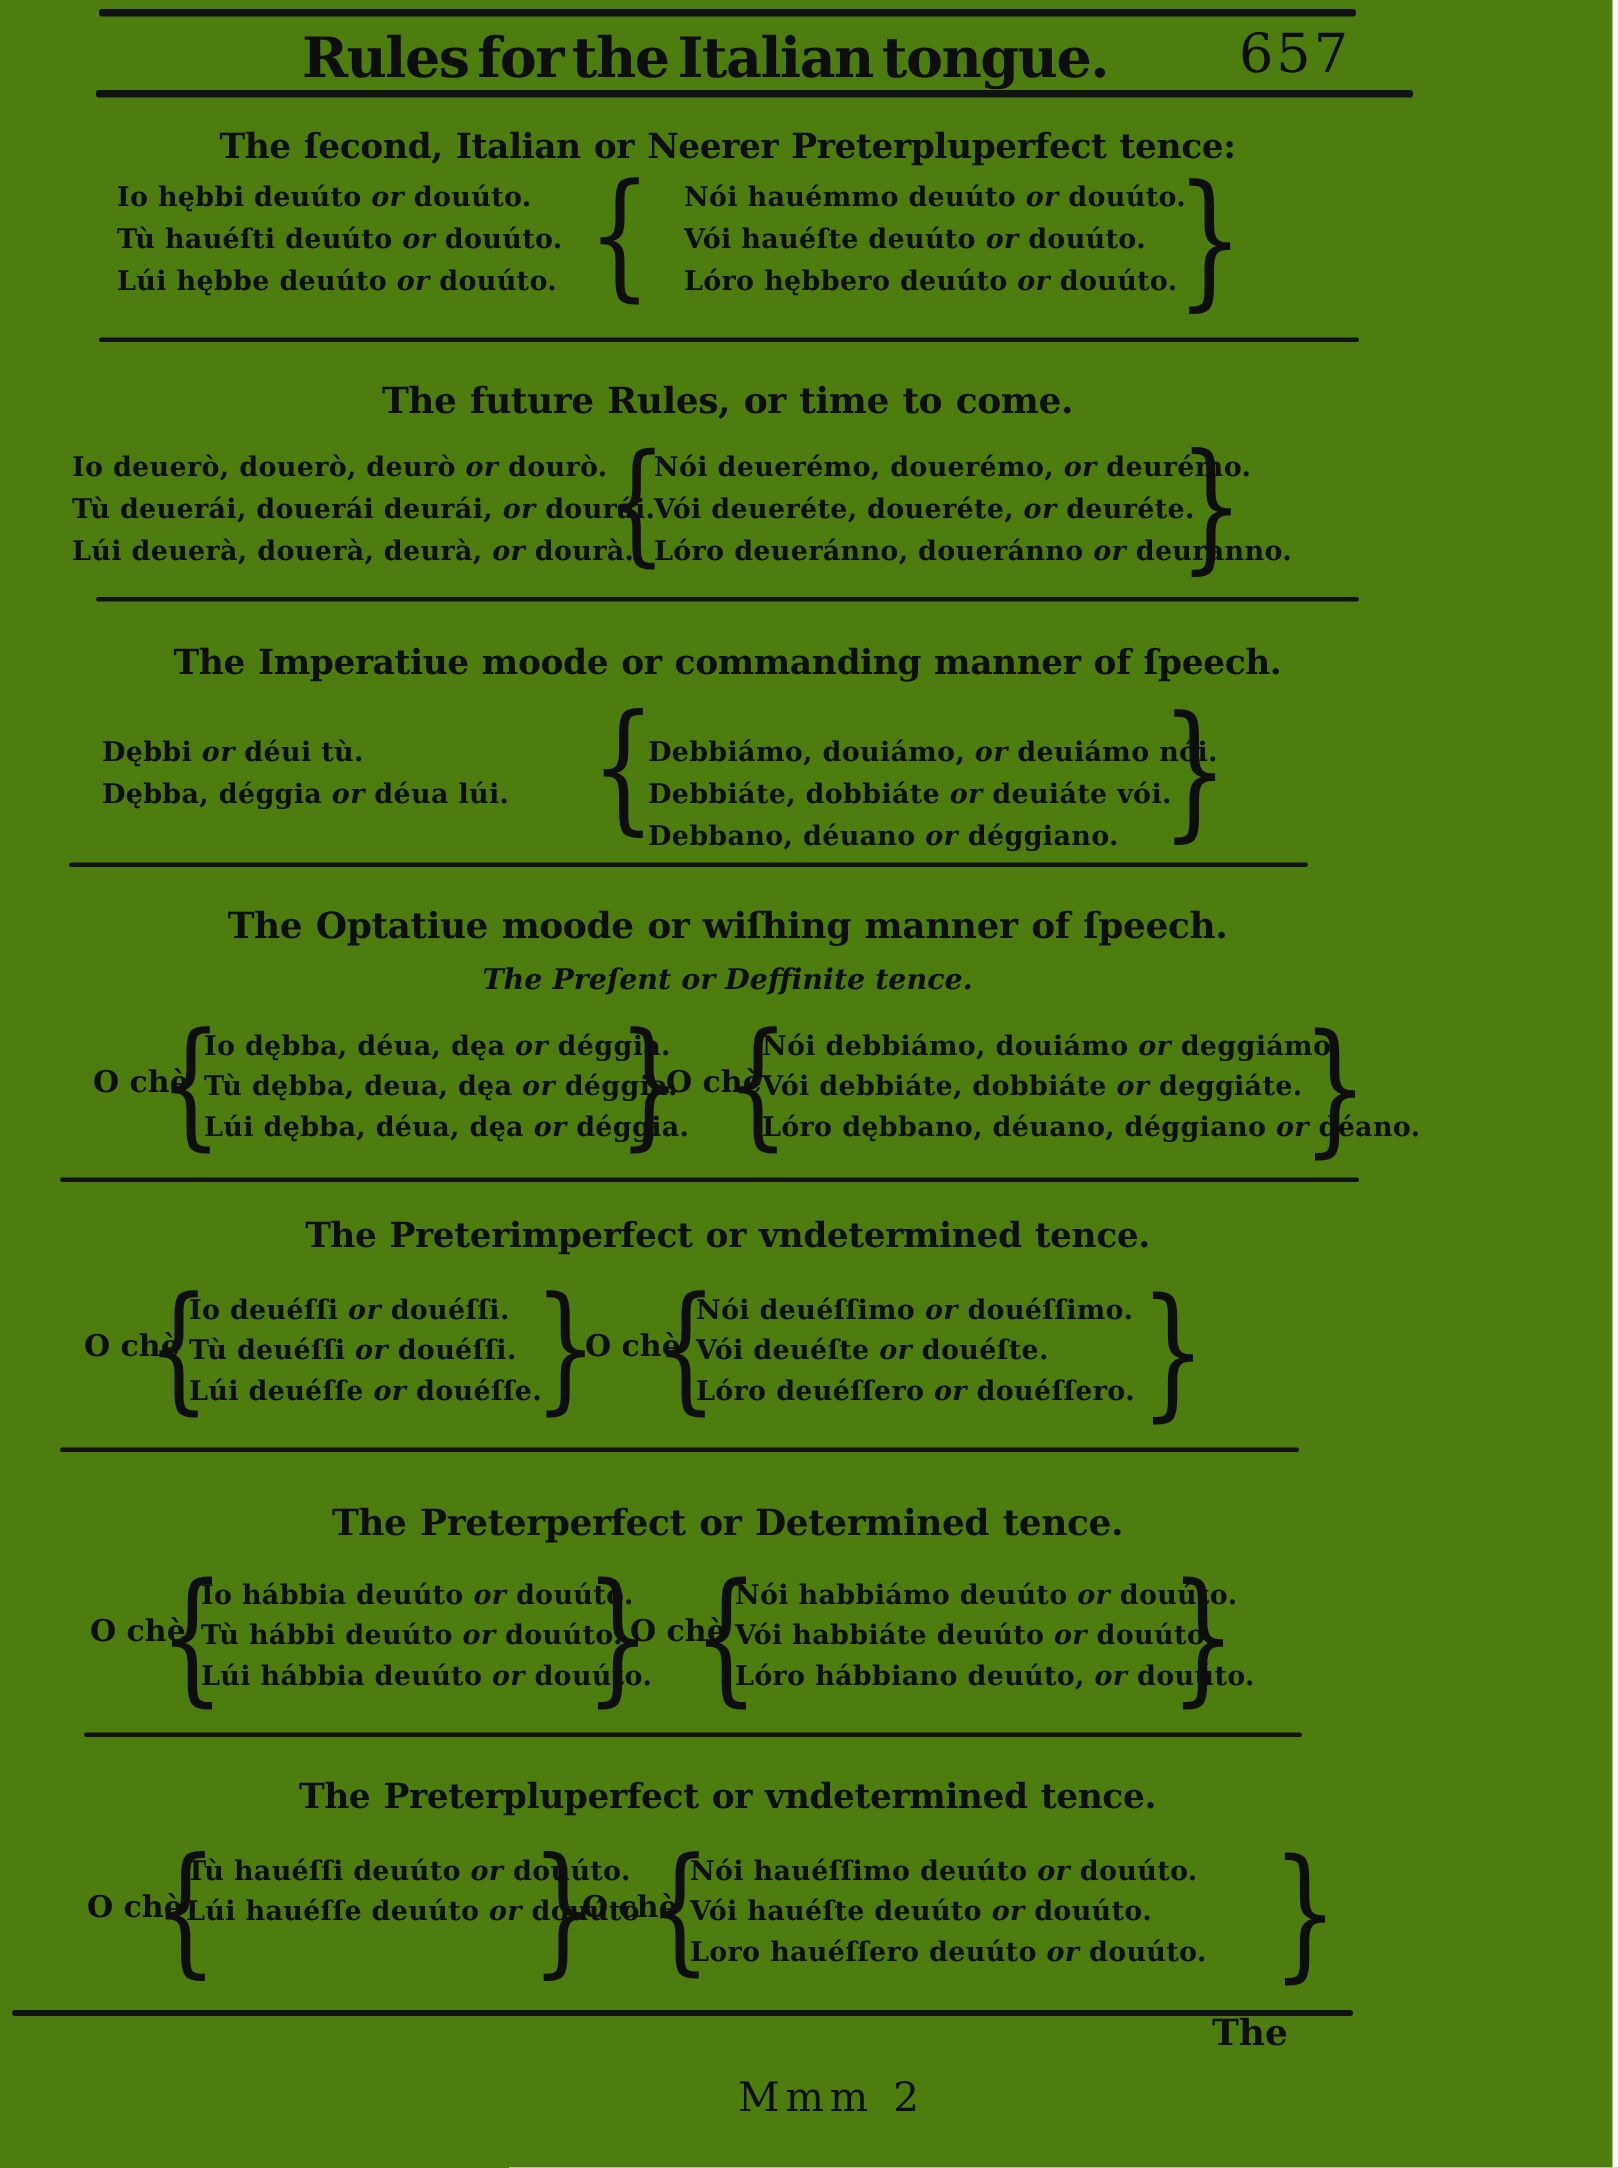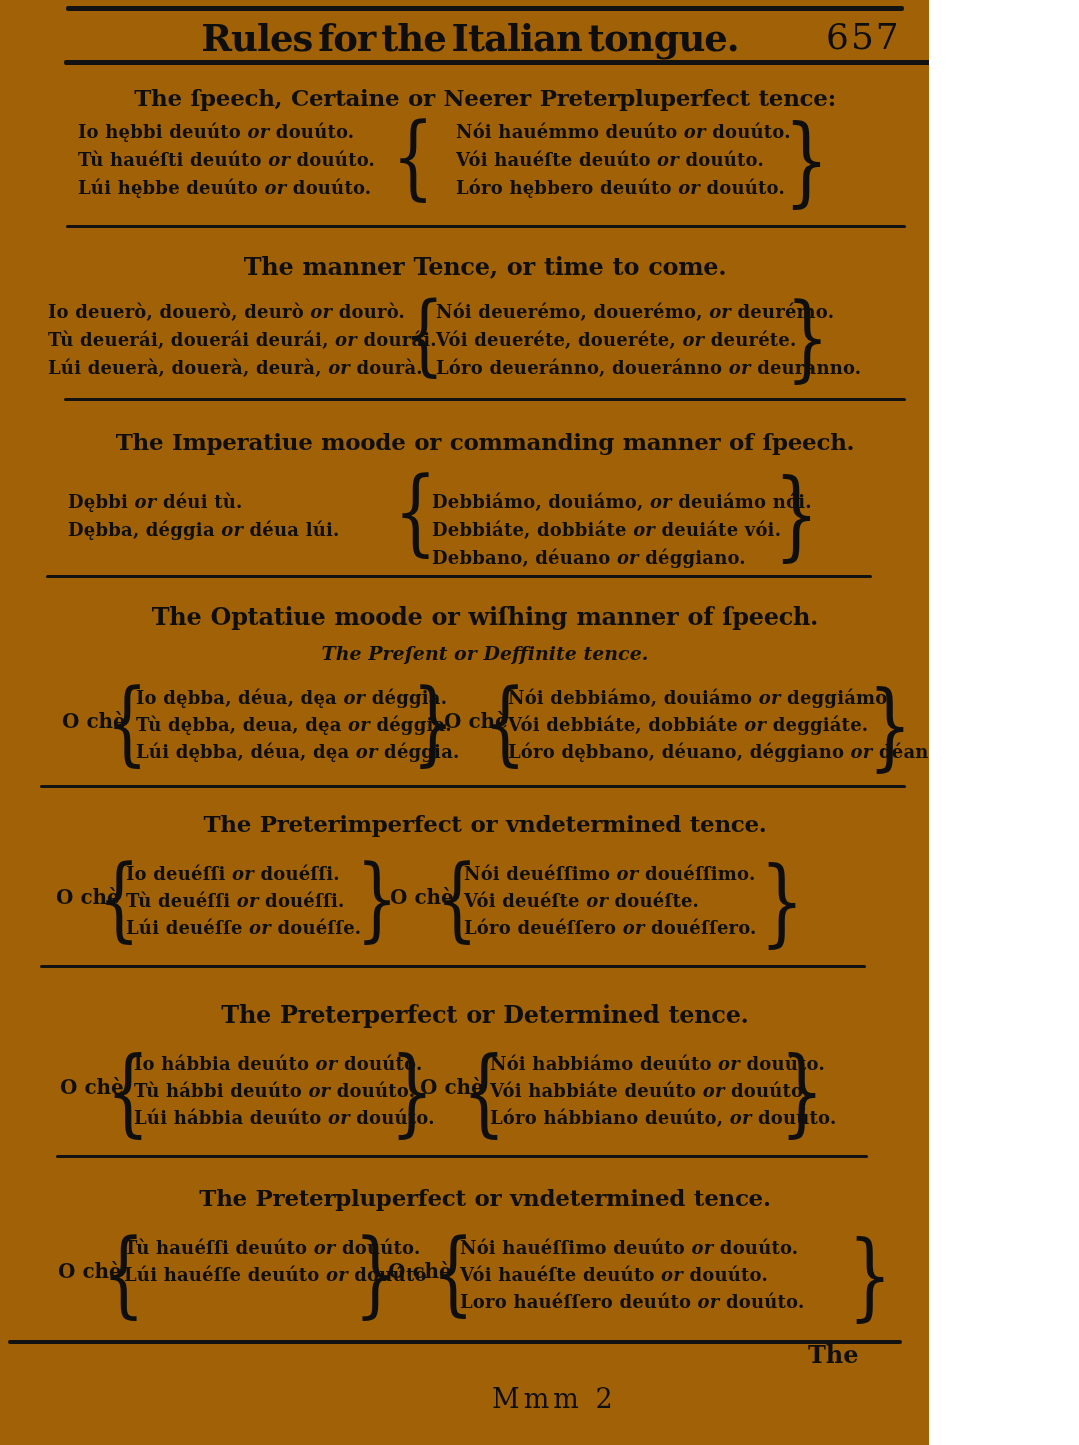--- a/index.html
+++ b/index.html
@@ -1,16 +1,16 @@
 <!DOCTYPE html>
 <html><head>
 <meta charset="utf-8">
 <style>
   html,body{margin:0;padding:0;background:#ffffff;}
-  .page{position:relative;width:929px;height:1445px;background:#a16207;color:#0e0e0e;
+  .page{position:relative;width:1075px;height:1445px;background:#4d7c0f;color:#0e0e0e;
         font-family:"DejaVu Serif",serif;overflow:hidden;}
   .rule{position:absolute;background:#121212;border-radius:2px;}
   .title{position:absolute;left:40px;width:860px;top:16px;text-align:center;
          font-weight:bold;font-size:37px;word-spacing:-6px;letter-spacing:-1px;}
   .pagenum{position:absolute;left:826px;top:16px;font-size:36px;letter-spacing:2px;}
   .sec-head{position:absolute;left:50px;width:870px;text-align:center;
             font-weight:bold;letter-spacing:-0.3px;word-spacing:1px;}
   .sec-sub{position:absolute;left:50px;width:870px;text-align:center;
            font-style:italic;font-weight:bold;font-size:19px;}
   .sec-body{position:absolute;left:0;width:1079px;height:120px;}
@@ -33,36 +33,36 @@
   <div class="footer-catch">The</div>
 <div class="rule" style="top: 6px; left: 66px; width: 838px; height: 5px;"></div>
     <div class="rule" style="top: 60px; left: 64px; width: 878px; height: 5px;"></div>
     <div class="rule" style="top: 225px; left: 66px; width: 840px; height: 3px;"></div>
     <div class="rule" style="top: 398px; left: 64px; width: 842px; height: 3px;"></div>
     <div class="rule" style="top: 575px; left: 46px; width: 826px; height: 3px;"></div>
     <div class="rule" style="top: 785px; left: 40px; width: 866px; height: 3px;"></div>
     <div class="rule" style="top: 965px; left: 40px; width: 826px; height: 3px;"></div>
     <div class="rule" style="top: 1155px; left: 56px; width: 812px; height: 3px;"></div>
     <div class="rule" style="top: 1340px; left: 8px; width: 894px; height: 4px;"></div>
-    <div class="sec-head" style="top: 84px; font-size: 23px;">The ſpeech, Certaine or Neerer Preterpluperfect tence:</div>
+    <div class="sec-head" style="top: 84px; font-size: 23px;">The ſecond, Italian or Neerer Preterpluperfect tence:</div>
     <div class="sec-body" style="top: 118px;">
       <div class="colcell" style="left: 78px; top: 0px;">
         <div class="bodyline" style="line-height: 28px;">Io hębbi deuúto <i>or</i> douúto.</div>
         <div class="bodyline" style="line-height: 28px; text-align: center;">Tù hauéſti deuúto <i>or</i> douúto.</div>
         <div class="bodyline" style="line-height: 28px;">Lúi hębbe deuúto <i>or</i> douúto.</div>
       </div>
       <div class="colcell" style="left: 456px; top: 0px;">
         <div class="bodyline" style="line-height: 28px;">Nói hauémmo deuúto <i>or</i> douúto.</div>
         <div class="bodyline" style="line-height: 28px;">Vói hauéſte deuúto <i>or</i> douúto.</div>
         <div class="bodyline" style="line-height: 28px;">Lóro hębbero deuúto <i>or</i> douúto.</div>
       </div>
       <span class="brace" style="left: 392px; top: -7px; font-size: 92px;">{</span>
       <span class="brace" style="left: 784px; top: -7px; font-size: 98px;">}</span>
     </div>
-    <div class="sec-head" style="top: 252px; font-size: 24px;">The manner Tence, or time to come.</div>
+    <div class="sec-head" style="top: 252px; font-size: 24px;">The future Rules, or time to come.</div>
     <div class="sec-body" style="top: 298px;">
       <div class="colcell" style="left: 48px; top: 0px;">
         <div class="bodyline" style="line-height: 28px;">Io deuerò, douerò, deurò <i>or</i> dourò.</div>
         <div class="bodyline" style="line-height: 28px;">Tù deuerái, douerái deurái, <i>or</i> dourái.</div>
         <div class="bodyline" style="line-height: 28px;">Lúi deuerà, douerà, deurà, <i>or</i> dourà.</div>
       </div>
       <div class="colcell" style="left: 436px; top: 0px;">
         <div class="bodyline" style="line-height: 28px;">Nói deuerémo, douerémo, <i>or</i> deurémo.</div>
         <div class="bodyline" style="line-height: 28px;">Vói deueréte, doueréte, <i>or</i> deuréte.</div>
         <div class="bodyline" style="line-height: 28px;">Lóro deueránno, doueránno <i>or</i> deuranno.</div>

